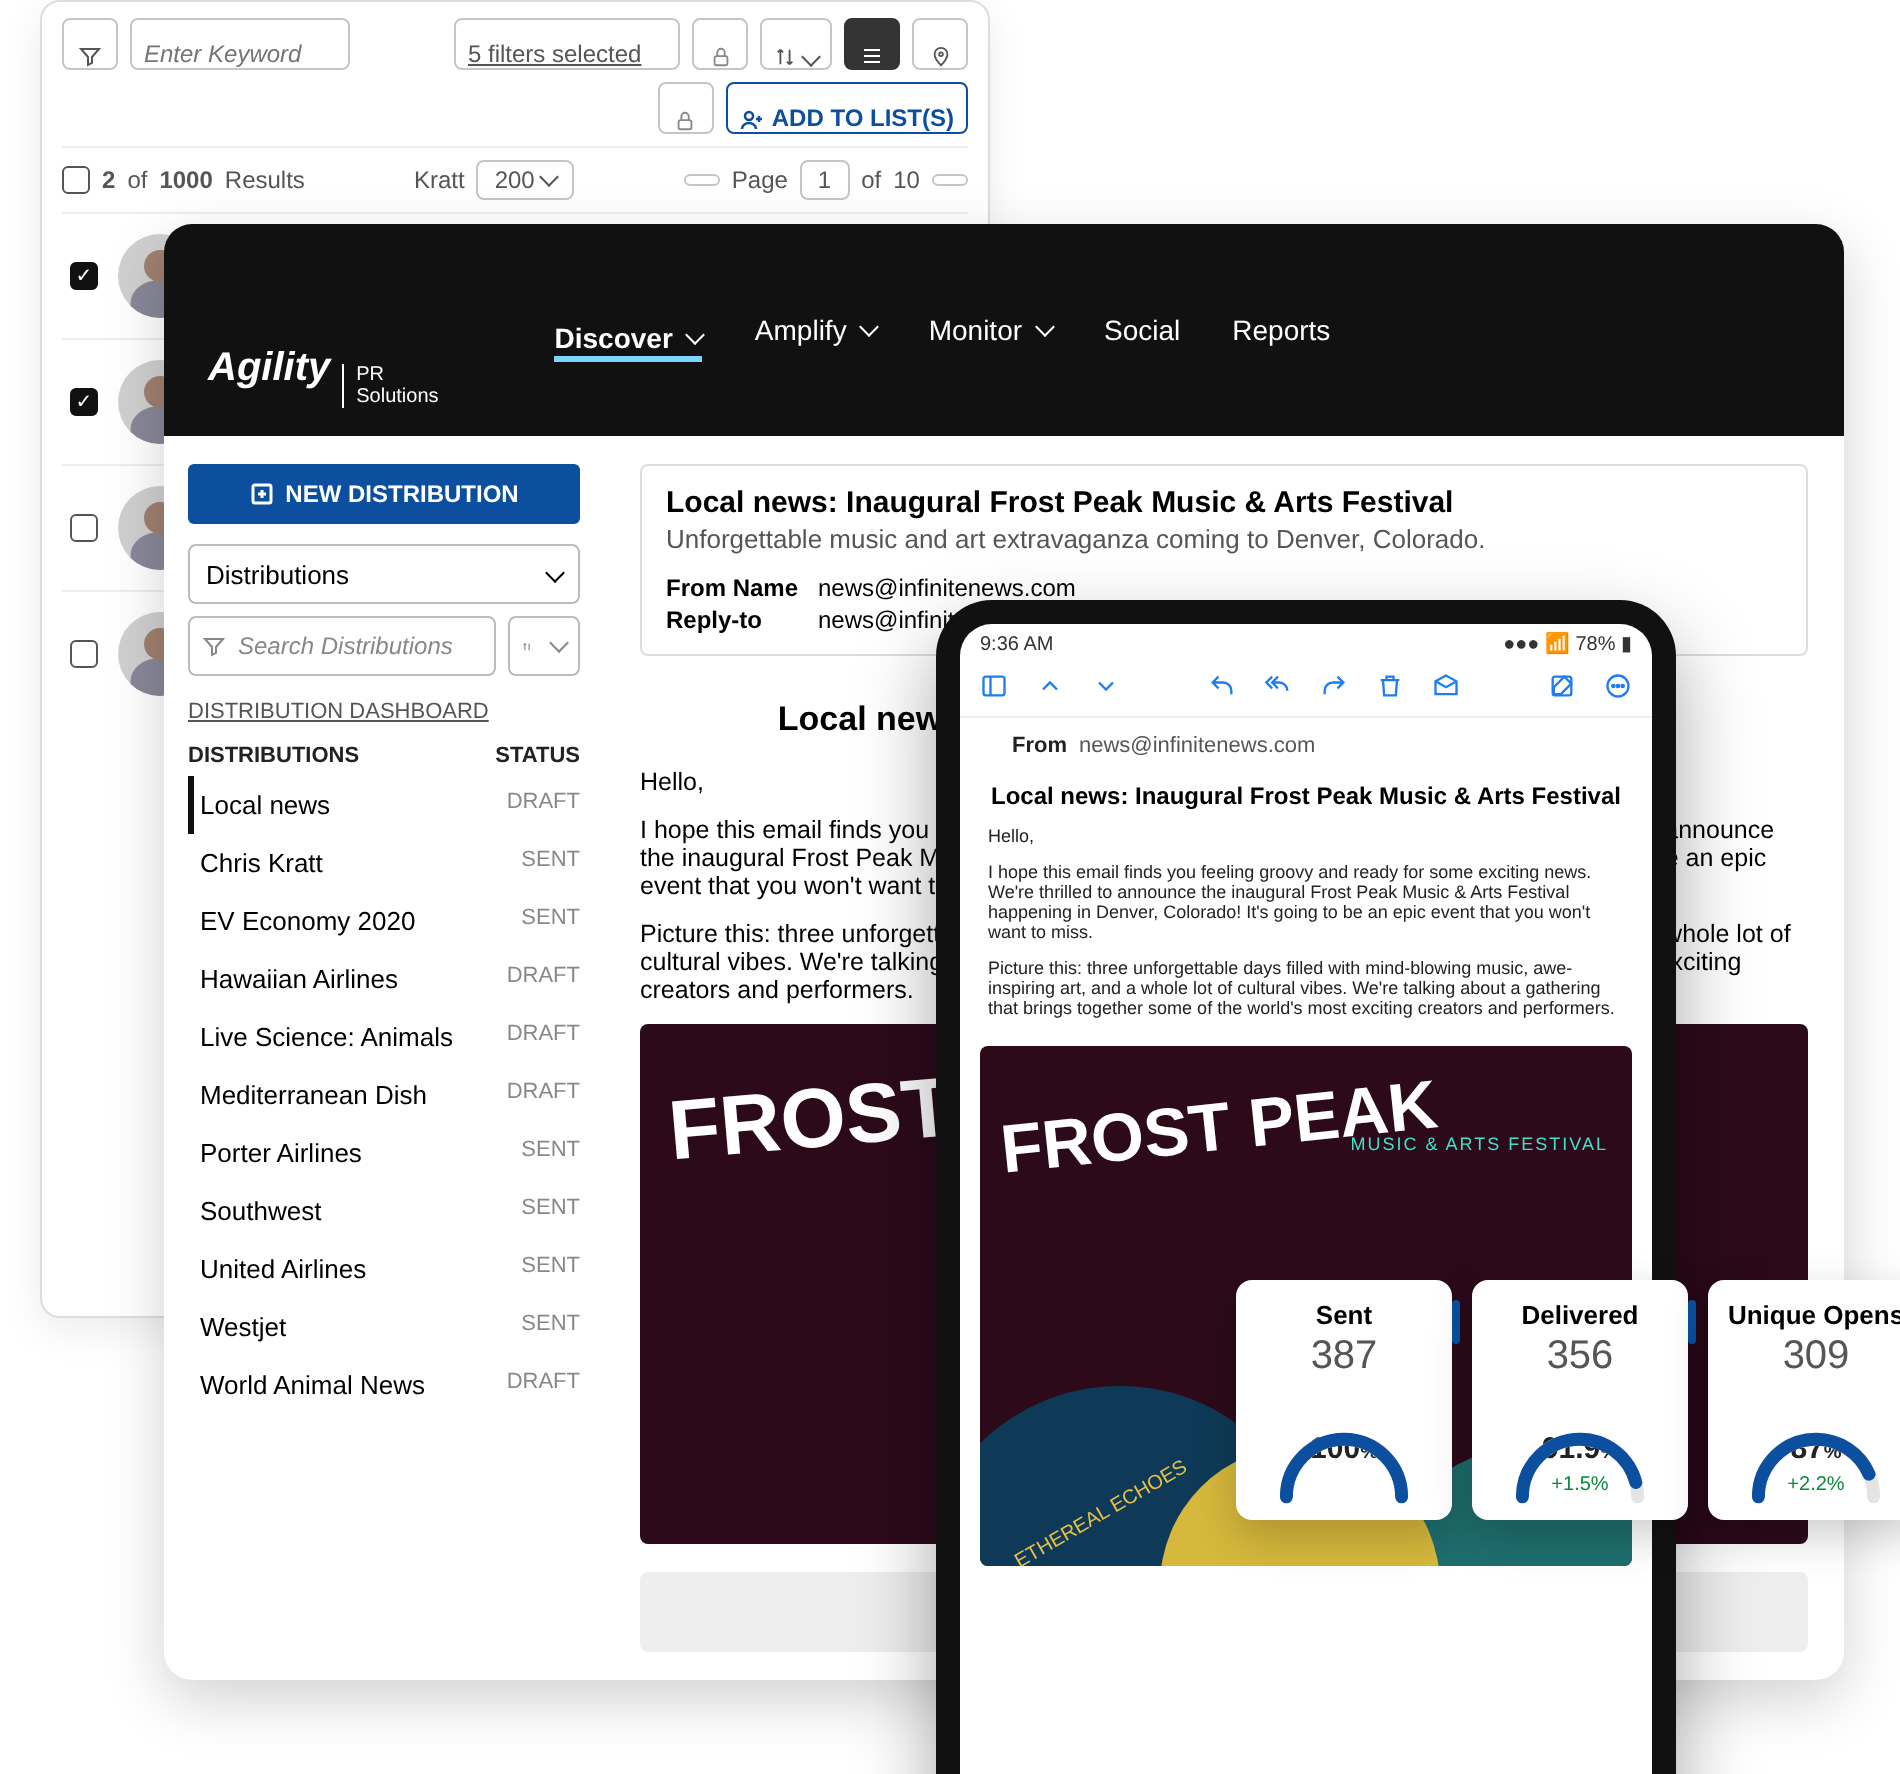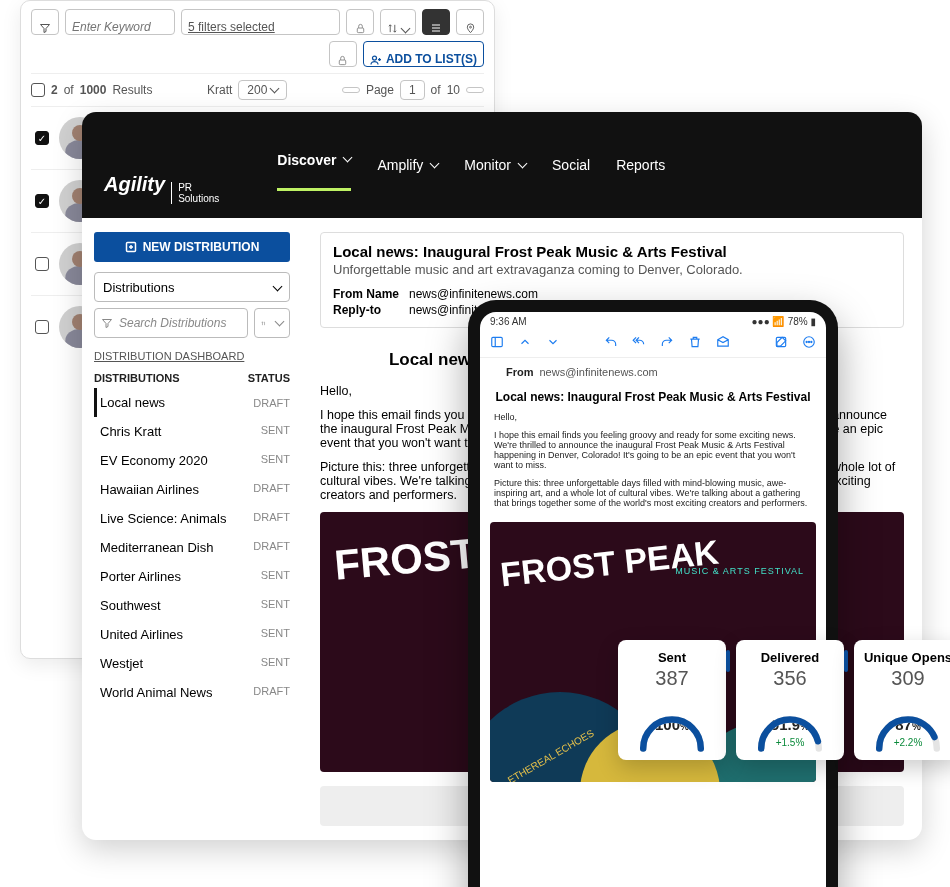--- a/index.html
+++ b/index.html
@@ -8,21 +8,21 @@
   
   .panel-search {
     position: absolute; left: 20px; top: 0; width: 475px;
     background: #fff; border: 1px solid #ddd; border-radius: 10px; padding: 8px 10px 300px 10px;
     box-shadow: 0 6px 20px rgba(0,0,0,.08);
   }
   .row { display: flex; align-items: center; gap: 6px; margin-bottom: 6px; }
   .ctrl { border: 1px solid #c5c5c5; border-radius: 4px; background: #fff; height: 26px; display: flex; align-items: flex-end; padding: 0 6px; font-size: 12px; color: #555; }
   .ctrl.icon-only { width: 28px; justify-content: center; padding: 0; }
   .ctrl input { border: none; outline: none; font-size: 12px; font-style: italic; color: #888; background: transparent; width: 100%; }
-  .ctrl.filters { text-decoration: underline; }
+  .ctrl.filters { text-decoration: underline; margin-left: 46px; }
   .btn-blue { border-color: #0b4f9e; color: #0b4f9e; font-weight: 700; }
   .pagebar { font-size: 12px; color: #555; display: flex; align-items: center; gap: 6px; }
   .pagebar .box { border: 1px solid #c5c5c5; border-radius: 4px; padding: 2px 8px; }
   .result-row { display: flex; align-items: center; gap: 10px; padding: 10px 4px; border-top: 1px solid #eee; }
   .chk { width: 14px; height: 14px; border: 1.5px solid #555; border-radius: 3px; display:inline-flex; align-items:center; justify-content:center; }
   .chk.checked { background: #111; border-color:#111; color:#fff; font-size:10px; }
   .avatar { width: 42px; height: 42px; border-radius: 50%; background:#d0d0d0; overflow:hidden; position:relative; }
   .avatar::after{content:"";position:absolute;left:50%;top:18%;width:38%;height:38%;background:#a08070;border-radius:50%;transform:translateX(-50%);}
   .avatar::before{content:"";position:absolute;left:50%;bottom:-10%;width:70%;height:55%;background:#889;border-radius:50% 50% 0 0;transform:translateX(-50%);}
 
@@ -30,31 +30,31 @@
   .panel-app {
     position: absolute; left: 82px; top: 112px; width: 840px;
     border-radius: 14px; box-shadow: 0 10px 30px rgba(0,0,0,.18); overflow: hidden;
     background:#fff;
   }
   .app-top { background: #111; color: #fff; display: flex; align-items: center; gap: 22px; padding: 14px 22px; font-size:14px; }
   .logo { font-size: 20px; display:flex; align-items:baseline; gap:6px;margin-top:47px;}
   .logo .ag { font-weight:600; font-style:italic; }
   .logo .pr { font-size:10px; border-left:1px solid #fff; padding-left:6px; line-height:1.1;}
   .nav-item { cursor:pointer; display:flex; align-items:center; gap:4px;}
-  .nav-item.active { border-bottom:3px solid #bef264; padding-bottom:20px; font-weight:700;margin-top:12px;}
+  .nav-item.active { border-bottom:3px solid #7dd3fc; padding-bottom:1px; font-weight:700;margin-top:12px;}
   .app-body { display:flex; min-height:560px;}
   .app-side { width:220px; padding:14px 12px; }
   .newdist { background:#0b4f9e; color:#fff; font-weight:700; font-size:12px; border-radius:3px; height:30px; width:100%; display:flex;align-items:center;justify-content:center;gap:6px; cursor:pointer;}
   .sel { border:1px solid #bbb; border-radius:4px; height:30px; display:flex; align-items:center; justify-content:space-between; padding:0 8px; font-size:13px; margin-top:10px; cursor:pointer;}
   .search-dist { border:1px solid #bbb; border-radius:4px; height:30px; display:flex; align-items:center; gap:6px; padding:0 6px; margin-top:6px; font-size:12px; font-style:italic; color:#888;}
   .dash-link { font-size:11px; text-decoration:underline; color:#555; margin-top:12px; display:block; cursor:pointer;}
   .dist-head { display:flex; justify-content:space-between; font-size:11px; font-weight:700; margin-top:10px; color:#222;}
   .dist-list { margin-top:4px;}
   .dist-row { display:flex; justify-content:space-between; font-size:13px; padding:7px 0 7px 6px; cursor:pointer;}
-  .dist-row.active { border-left:3px solid #111; padding-left:3px;align-items:center;}
+  .dist-row.active { border-left:3px solid #111; padding-left:3px;}
   .dist-row .st { font-size:11px; color:#888;}
   .app-main { flex:1; padding:14px 18px; font-size:13px; }
   .email-head { border:1px solid #ddd; border-radius:4px; padding:10px 12px; }
   .email-title { font-weight:700; font-size:15px;}
   .email-sub { color:#555; margin-top:2px;}
   .kv { display:flex; gap:6px; margin-top:10px; font-size:12px;}
   .kv .k{font-weight:700; width:70px;}
   .preview-title { text-align:center; font-weight:700; font-size:17px; margin:22px 0 14px;}
   .body-text p { margin-bottom:10px; font-size:12.5px;}
   .poster { margin-top:8px; width:100%; height:260px; background:#2c0a1a; border-radius:4px; position:relative; overflow:hidden;}

